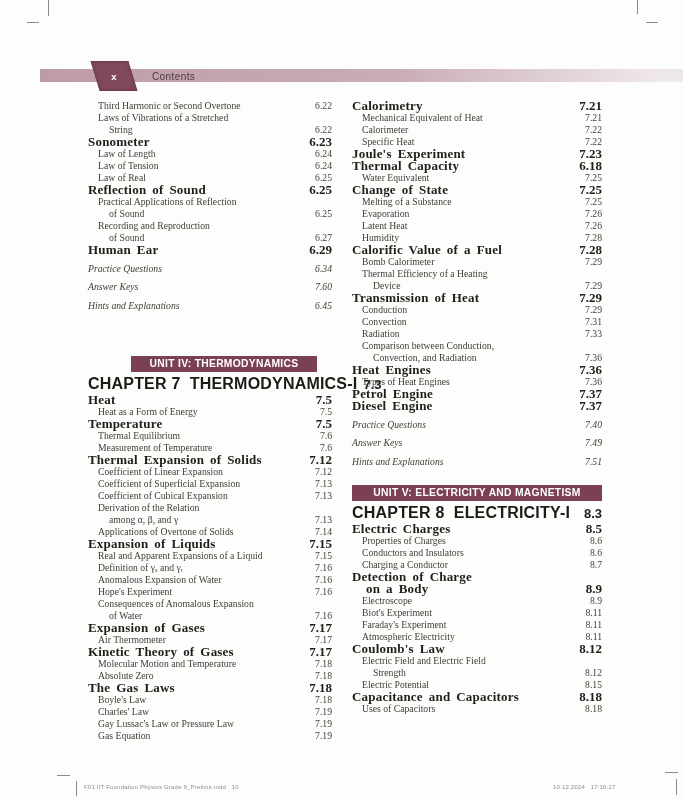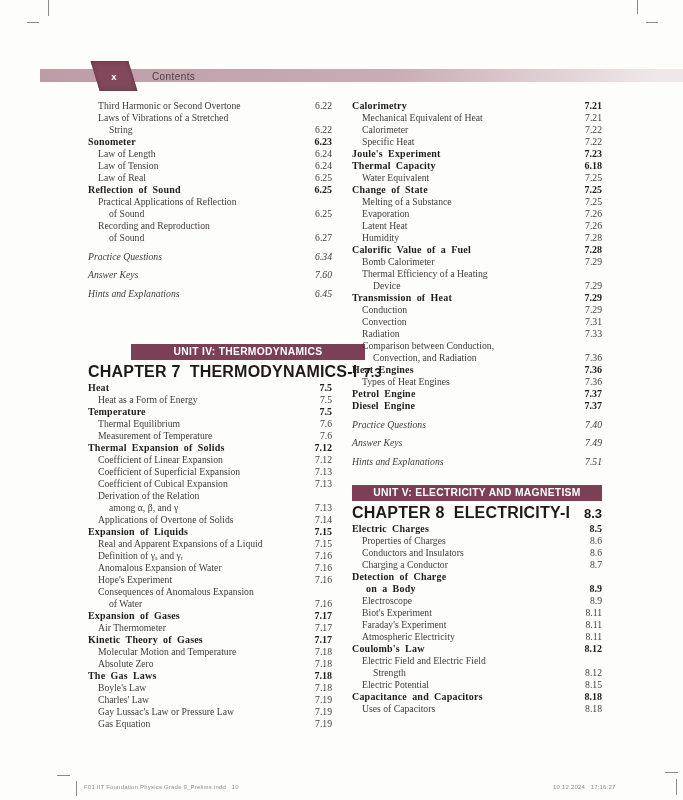--- a/index.html
+++ b/index.html
@@ -39,38 +39,38 @@
   .row { display:flex; justify-content:space-between; align-items:baseline; line-height:12px; }
   .lbl { white-space:pre; }
   .pg  { padding-left:6px; }
 
   .s-sub .lbl, .s-cont .lbl, .s-it .lbl { font-size:9.7px; color:#413c38; }
   .s-sub .pg,  .s-cont .pg,  .s-it .pg  { font-size:9.7px; color:#413c38; }
   .s-sub .lbl  { padding-left:10px; }
   .s-cont .lbl { padding-left:21px; }
 
   .s-h1 .lbl, .s-h1 .pg, .s-h1c .lbl, .s-h1c .pg {
-    font-weight:bold; font-size:10px; color:#211d1a;
+    font-weight:bold; font-size:13px; color:#211d1a;
   }
   .s-h1 .lbl  { word-spacing:2.5px; letter-spacing:0.2px; }
   .s-h1c .lbl { word-spacing:2.5px; letter-spacing:0.2px; padding-left:14px; }
 
   .s-it { margin-top:6.5px; }
   .s-it .lbl, .s-it .pg { font-style:italic; }
 
   .s-chapter { font-family:"Liberation Sans",sans-serif; line-height:14px; margin-bottom:2px; }
   .s-chapter .lbl { font-weight:bold; font-size:16px; color:#1e1a18; letter-spacing:0.2px; }
   .s-chapter .pg  { font-weight:bold; font-size:13px; color:#1e1a18; }
 
   .banner {
     background:var(--banner-bg); color:#ffffff; text-align:center;
     font-family:"Liberation Sans",sans-serif; font-weight:bold; font-size:10.3px;
     letter-spacing:0.3px; padding:2px 0 3px; margin:17px 0 5px 0;
   }
-  .col-left  .banner { width:234px; margin-left:43px; box-sizing:border-box;margin-top:44px; }
+  .col-left  .banner { width:186px; margin-left:43px; box-sizing:border-box;margin-top:44px; }
   .col-right .banner { width:100%; box-sizing:border-box; }
 
   
   .footer-text {
     position:absolute; color:#8f8d8b; font-family:"Liberation Sans",sans-serif;
     font-size:6px; letter-spacing:0.2px; white-space:pre;
   }
   #footer-left  { left:84px;  top:784px; }
   #footer-right { left:553px; top:784px; }
 </style>
@@ -137,20 +137,24 @@
         <span class="pg">6.25</span>
       </div>
       <div class="row s-sub">
         <span class="lbl">Recording and Reproduction</span>
         <span class="pg"></span>
       </div>
       <div class="row s-cont">
         <span class="lbl">of Sound</span>
         <span class="pg">6.27</span>
       </div>
+      <div class="row s-h1">
+        <span class="lbl">Human Ear</span>
+        <span class="pg">6.29</span>
+      </div>
       <div class="row s-it">
         <span class="lbl">Practice Questions</span>
         <span class="pg">6.34</span>
       </div>
       <div class="row s-it">
         <span class="lbl">Answer Keys</span>
         <span class="pg">7.60</span>
       </div>
       <div class="row s-it">
         <span class="lbl">Hints and Explanations</span>

